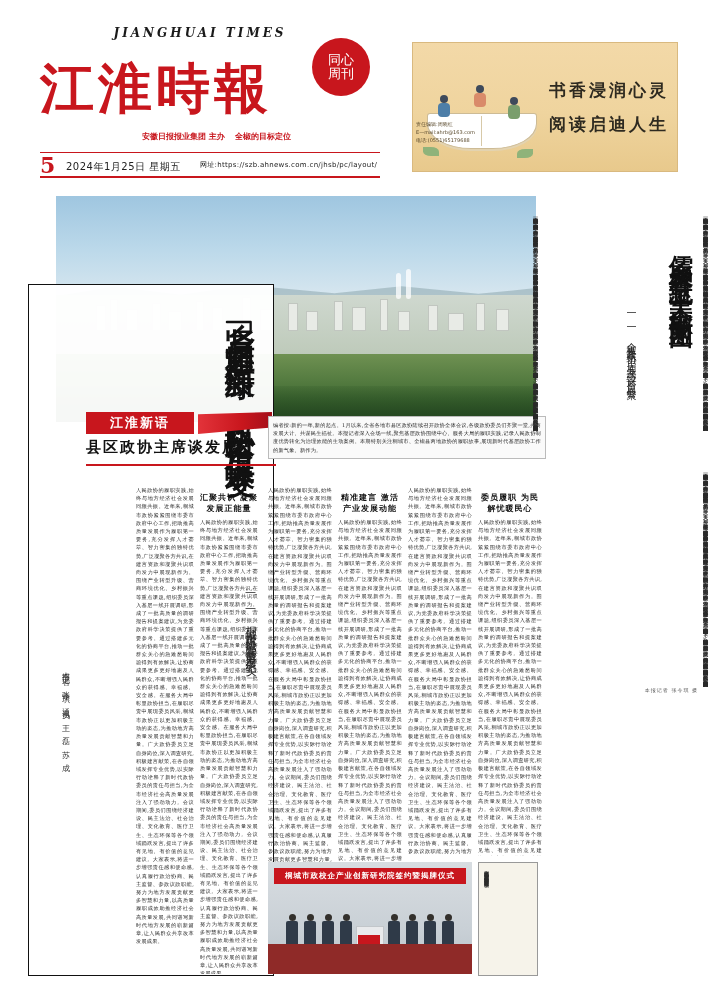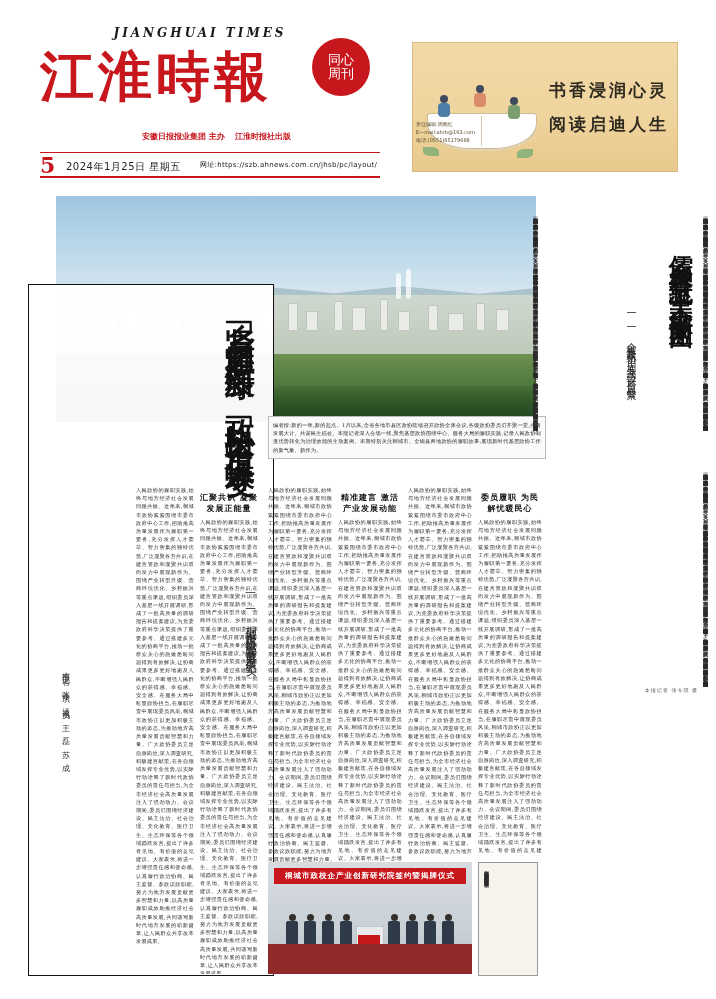--- a/index.html
+++ b/index.html
@@ -17,21 +17,21 @@
   .mh-left{position:absolute;left:40px;top:26px;width:370px;}
   .mh-pinyin{
     font-family:"DejaVu Serif","Liberation Serif",serif;
     font-size:12px;letter-spacing:3px;color:#1a1a1a;
     text-align:center;width:300px;margin-left:10px;
     font-style:italic;font-weight:bold;
   }
   .mh-title{
     font-family:"DejaVu Serif","Liberation Serif",serif;
     font-size:54px;font-weight:bold;color:#c8161d;
-    letter-spacing:4px;line-height:1.05;margin-top:8px;
+    letter-spacing:4px;line-height:1.05;margin-top:20px;
     text-align:left;white-space:nowrap;
   }
   .mh-badge{
     position:absolute;left:312px;top:38px;width:58px;height:58px;
     border-radius:50%;background:#c8161d;color:#fff;
     display:flex;align-items:center;justify-content:center;
     font-size:13px;line-height:1.1;text-align:center;letter-spacing:0;
     font-family:"DejaVu Serif","Liberation Serif",serif;
   }
   .mh-redbar{
@@ -230,21 +230,21 @@
     <div class="mh-left">
       <div class="mh-pinyin">JIANGHUAI   TIMES</div>
       <div class="mh-title">江淮時報</div>
     </div>
     <div class="mh-badge">
       <span>同心<br>周刊</span>
     </div>
     <div class="mh-org">
       <span class="red">安徽日报报业集团 主办</span>
       &nbsp;&nbsp;
-      <span class="red">江淮时报社出版</span>
+      <span class="red">全椒的目标定位</span>
     </div>
     <div class="mh-rule"></div>
     <div class="mh-issue">5</div>
     <div class="mh-date">2024年1月25日 星期五</div>
     <div class="mh-web">网址:https://szb.ahnews.com.cn/jhsb/pc/layout/</div>
     <div class="mh-rule2"></div>
 
     <div class="mh-ad">
       <div class="ad-art">
         <div class="book"></div>
@@ -305,20 +305,26 @@
     <div class="veg2"></div>
   </div>
   <div class="photo-caption">本报记者 摄</div>
 
   <div class="feature">
     <div class="feat-title">乡贤「归雁」衔新绿 政协「搭台」促蝶变</div>
     <div class="feat-sub">——桐城市政协赋能高质量发展纪实</div>
     <div class="feat-by">本报记者 张令琪 通讯员 王 磊 苏 成</div>
   </div>
 
+  <div class="xinyu">
+    <div class="xinyu-tag">江淮新语</div>
+    <div class="flagpix"></div>
+    <div class="xinyu-sub">县区政协主席谈发展</div>
+    <div class="xinyu-rule"></div>
+  </div>
 
   <div class="rtitle">儒乡聚智绘就「十美」全椒新蓝图</div>
   <div class="rsub">——全椒县政协十一届五次会议「百篇会聚」</div>
 
   <div style="position:absolute;left:268px;top:416px;width:268px;" class="lead">
     <div class="htext">编者按:新的一年,新的起点。1月以来,全省各地市县区政协陆续召开政协全体会议,各级政协委员们齐聚一堂,共商发展大计、共谋民生福祉。本报记者深入会场一线,聚焦基层政协围绕中心、服务大局的履职实践,记录人民政协制度优势转化为治理效能的生动案例。本期特别关注桐城市、全椒县两地政协的履职故事,展现新时代基层政协工作的新气象、新作为。</div>
   </div>
 
   <div class="col" id="col1">
     <div class="htext">人民政协的履职实践,始终与地方经济社会发展同频共振。近年来,桐城市政协紧紧围绕市委市政府中心工作,把助推高质量发展作为履职第一要务,充分发挥人才荟萃、智力密集的独特优势,广泛凝聚各方共识,在建言资政和凝聚共识双向发力中展现新作为。围绕产业转型升级、营商环境优化、乡村振兴等重点课题,组织委员深入基层一线开展调研,形成了一批高质量的调研报告和提案建议,为党委政府科学决策提供了重要参考。通过搭建多元化的协商平台,推动一批群众关心的急难愁盼问题得到有效解决,让协商成果更多更好地惠及人民群众,不断增强人民群众的获得感、幸福感、安全感。在服务大局中彰显政协担当,在履职尽责中展现委员风采,桐城市政协正以更加积极主动的姿态,为推动地方高质量发展贡献智慧和力量。广大政协委员立足自身岗位,深入调查研究,积极建言献策,在各自领域发挥专业优势,以实际行动诠释了新时代政协委员的责任与担当,为全市经济社会高质量发展注入了强劲动力。会议期间,委员们围绕经济建设、民主法治、社会治理、文化教育、医疗卫生、生态环保等各个领域踊跃发言,提出了许多有见地、有价值的意见建议。大家表示,将进一步增强责任感和使命感,认真履行政治协商、民主监督、参政议政职能,努力为地方发展贡献更多智慧和力量,以高质量履职成效助推经济社会高质量发展,共同谱写新时代地方发展的崭新篇章,让人民群众共享改革发展成果。</div>

